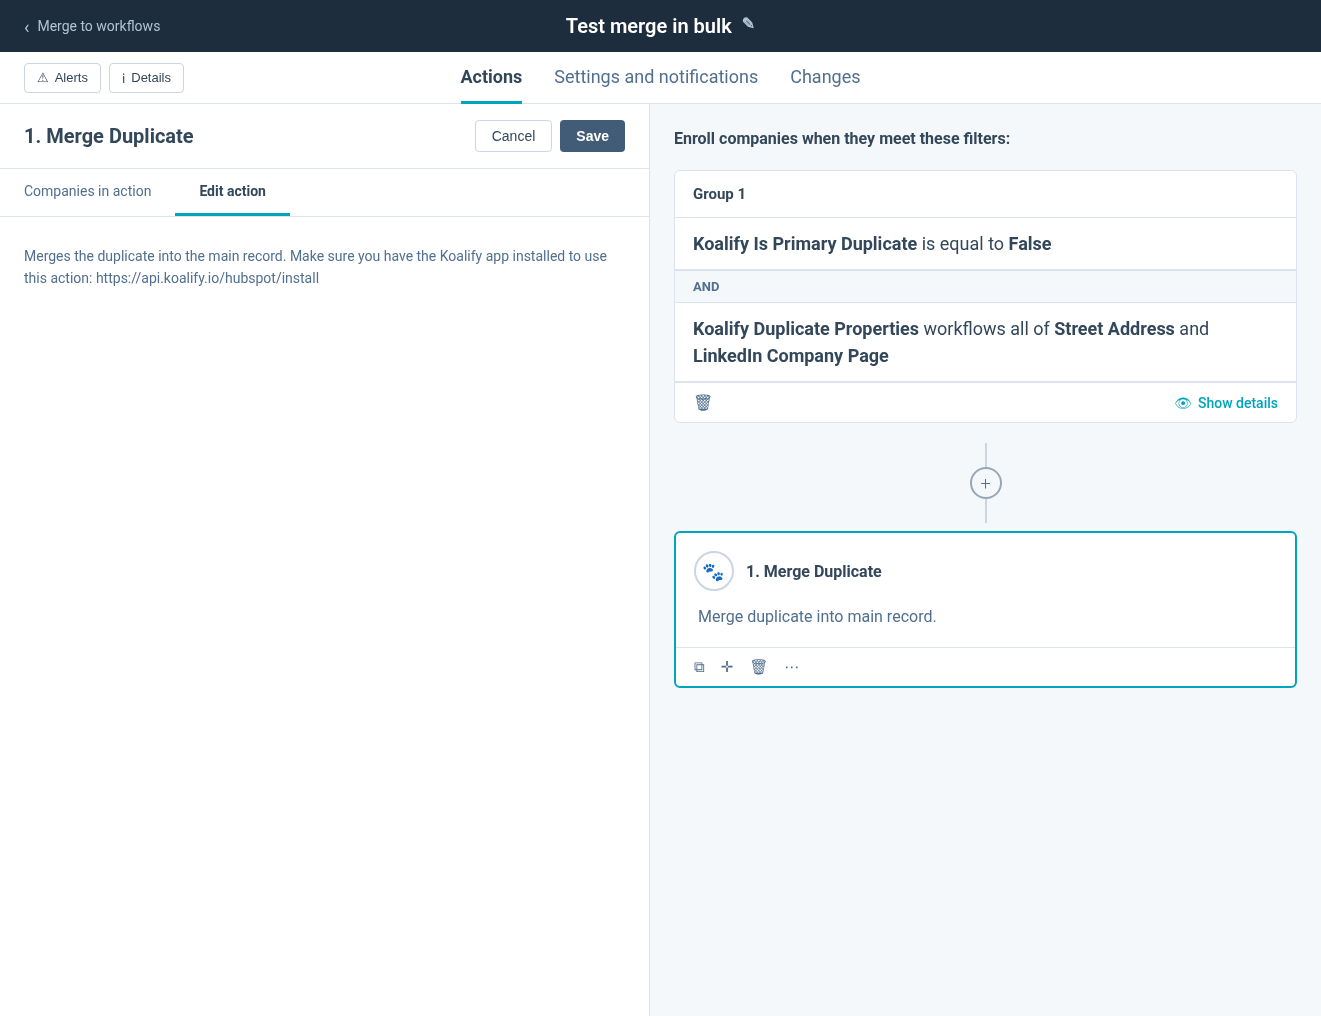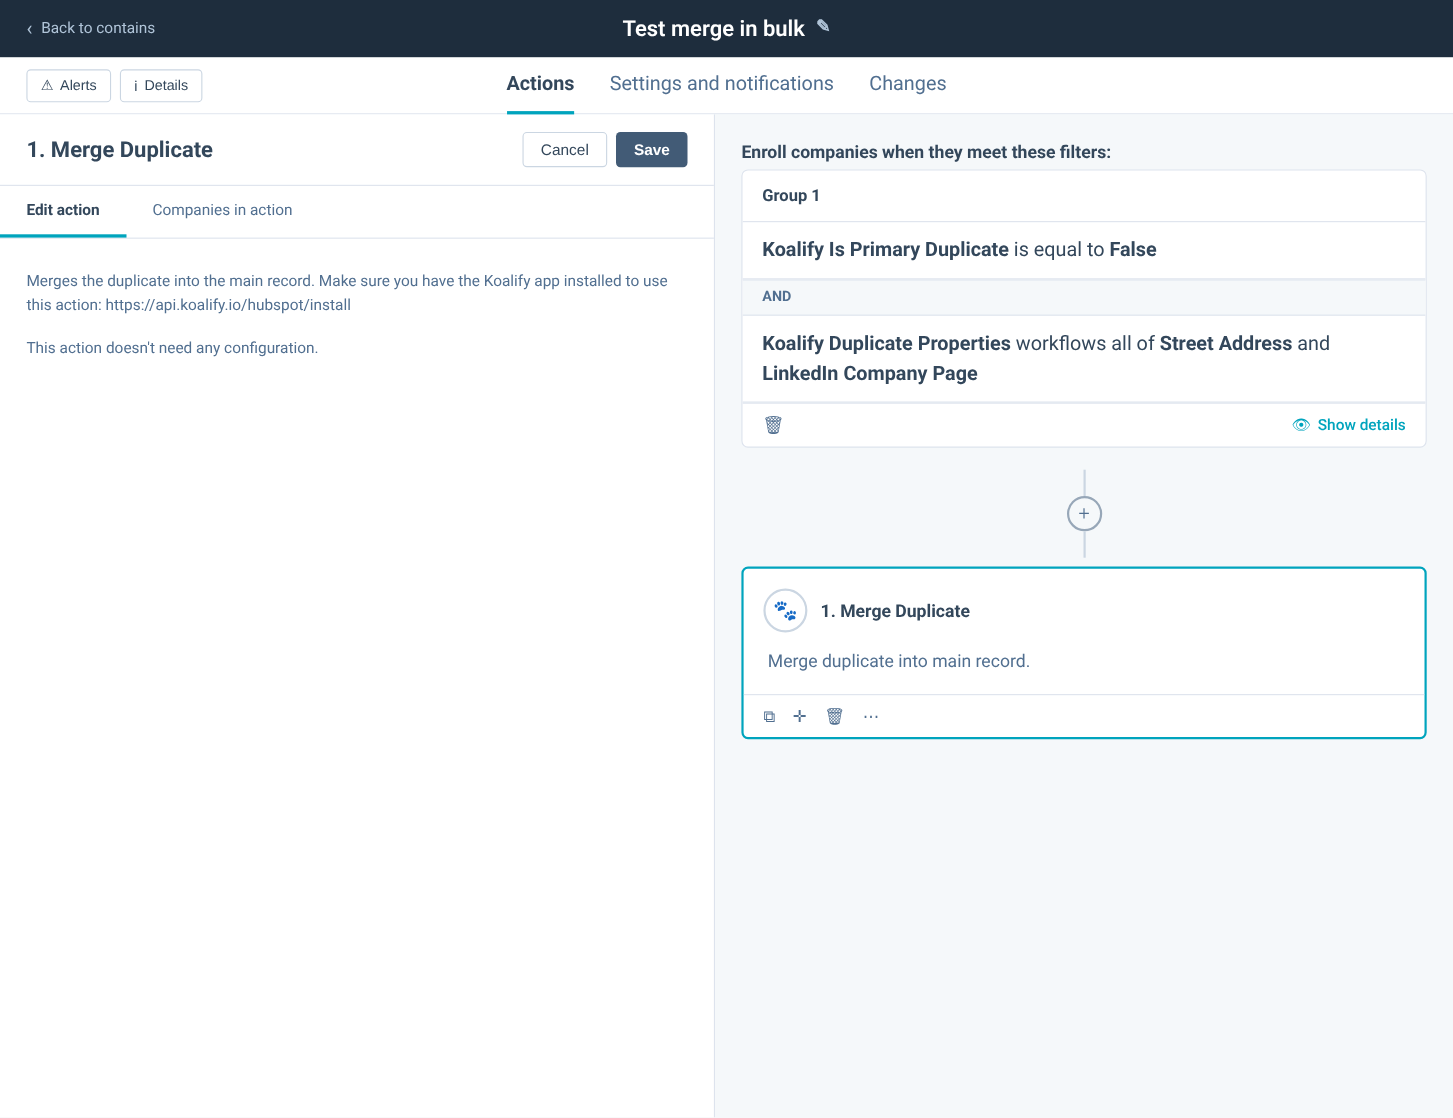--- a/index.html
+++ b/index.html
@@ -185,21 +185,21 @@
     .right-panel {
       flex: 1;
       background: #f5f8fa;
       overflow-y: auto;
       padding: 24px;
     }
     .enroll-title {
       font-size: 16px;
       font-weight: 700;
       color: #33475b;
-      margin-bottom: 4px;
+      margin-bottom: 20px;
       line-height: 1.4;
     }
 
     
     .filter-card {
       background: #fff;
       border: 1px solid #dde3ed;
       border-radius: 6px;
       margin-bottom: 20px;
       overflow: hidden;
@@ -323,21 +323,21 @@
       border-top: 1px solid #dde3ed;
     }
     .footer-icon { font-size: 15px; color: #516f90; cursor: pointer; }
   </style>
 </head>
 <body>
 
 <div class="top-nav">
   <a class="back-link">
     <span class="back-arrow">‹</span>
-    <span>Back to contains</span>
+    <span>Merge to workflows</span>
   </a>
   <div class="workflow-title">
     <span>Test merge in bulk</span>
     <span class="edit-icon">✎</span>
   </div>
 </div>
 
 <div class="tab-bar">
   <div class="tab-bar-left">
     <button class="btn-alerts">
@@ -367,31 +367,30 @@
   <div class="left-panel">
     <div class="left-panel-header">
       <span class="panel-title">1. Merge Duplicate</span>
       <div class="header-actions">
         <button class="btn-cancel">Cancel</button>
         <button class="btn-save">Save</button>
       </div>
     </div>
 
     <div class="inner-tabs">
+      <div class="inner-tab">
+        <span>Companies in action</span>
+      </div>
       <div class="inner-tab active">
         <span>Edit action</span>
       </div>
-      <div class="inner-tab">
-        <span>Companies in action</span>
-      </div>
     </div>
 
     <div class="left-panel-content">
       <p>Merges the duplicate into the main record. Make sure you have the Koalify app installed to use this action: https://api.koalify.io/hubspot/install</p>
-      <p>This action doesn't need any configuration.</p>
     </div>
   </div>
 
   <div class="right-panel">
     <div class="enroll-title">Enroll companies when they meet these filters:</div>
 
     <div class="filter-card">
       <div class="filter-card-header">Group 1</div>
 
       <div class="filter-rule">

